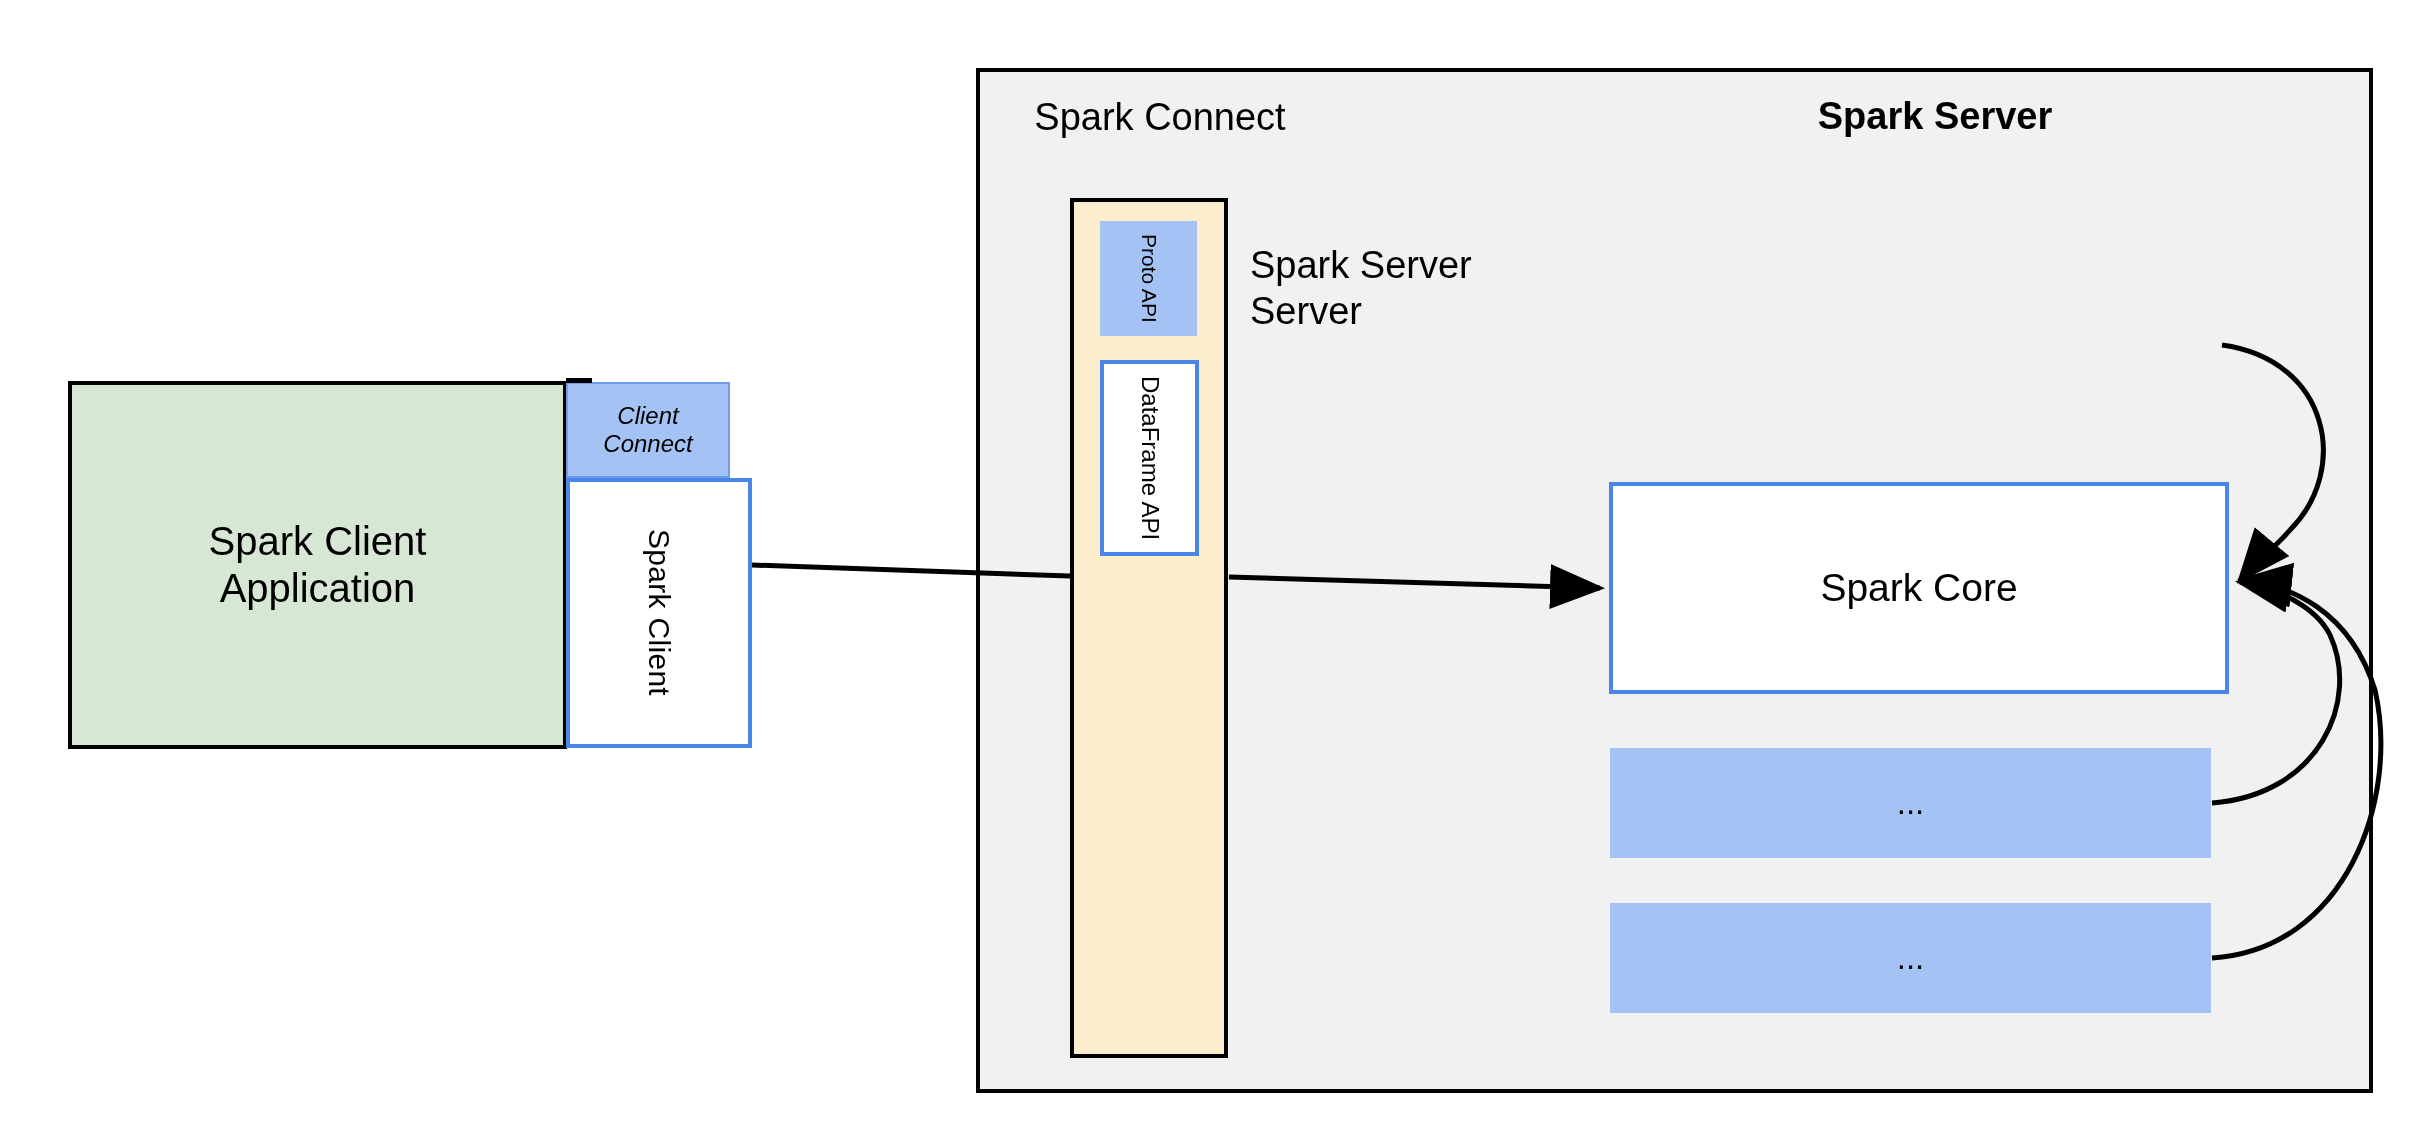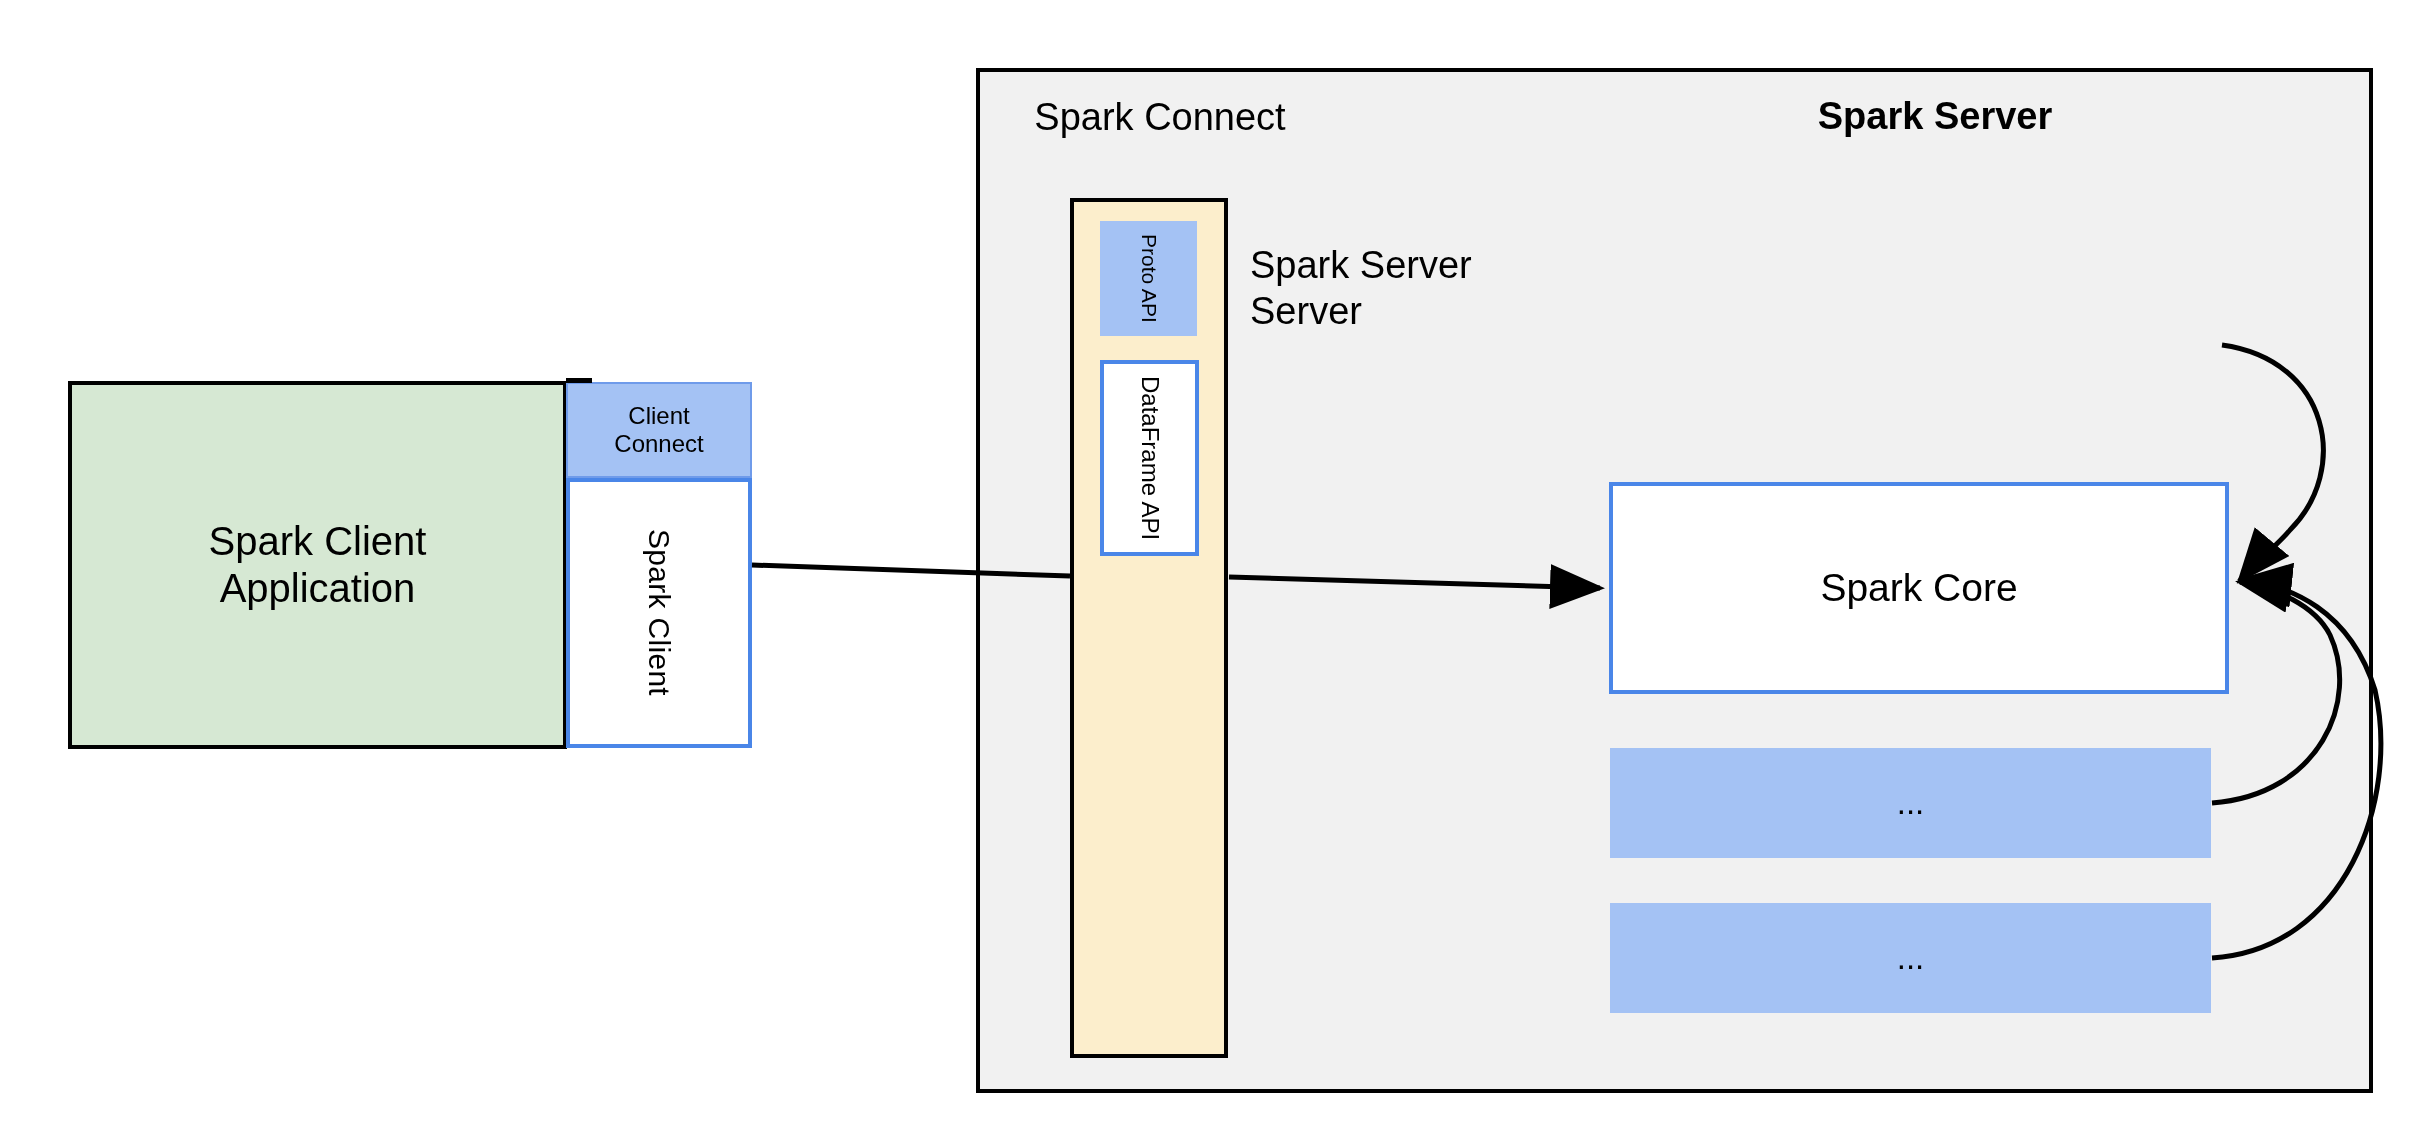--- a/index.html
+++ b/index.html
@@ -40,26 +40,27 @@
     background: #d6e8d3;
     border: 4px solid #000000;
     font-size: 40px;
     z-index: 3;
   }
   #client-app .label { padding: 0 12px; }
 
   #client-package {
     left: 566px;
     top: 382px;
-    width: 186px;
+    width: 164px;
     height: 96px;
     background: #a4c2f4;
     border: 2px solid #6f9bea;
     font-size: 24px;
     z-index: 4;
+    font-style: italic;
   }
 
   #spark-client {
     left: 566px;
     top: 478px;
     width: 186px;
     height: 270px;
     background: #ffffff;
     border: 4px solid #4a86e8;
     z-index: 4;

